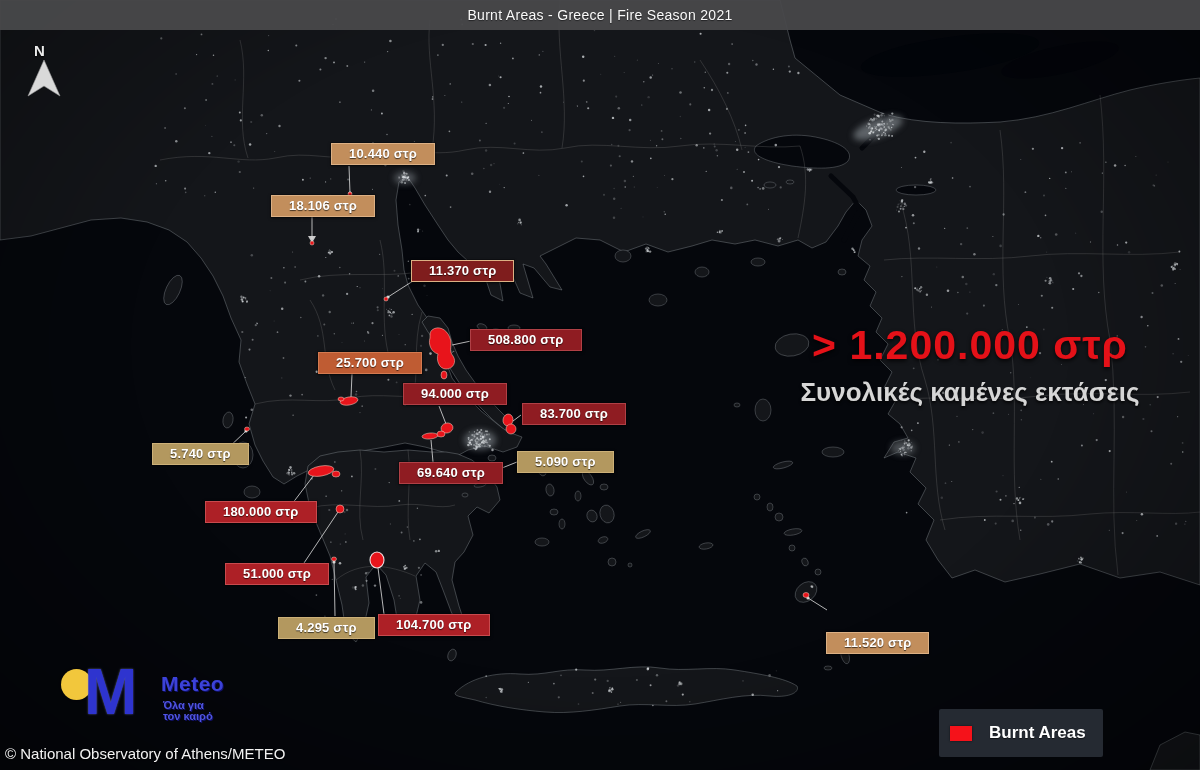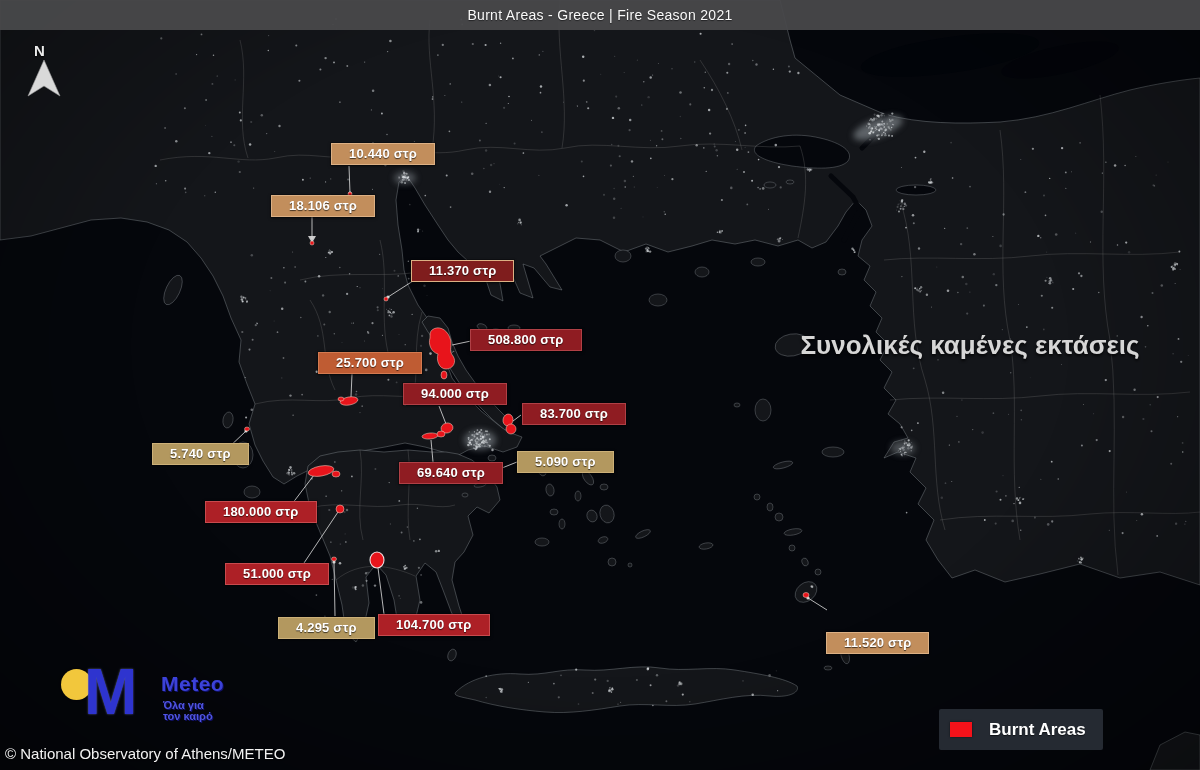--- a/index.html
+++ b/index.html
@@ -15,21 +15,21 @@
             text-shadow:0 1px 2px #000;}
   .map-label{position:absolute;white-space:nowrap;font-size:13px;font-weight:bold;color:#fff;
              padding:2px 17px 3px;border:1px solid;letter-spacing:.2px;z-index:25;
              text-shadow:0 1px 1px rgba(0,0,0,.65);
              box-shadow:0 1px 3px rgba(0,0,0,.55),0 0 0 1px rgba(0,0,0,.25);}
   #stat{position:absolute;left:760px;top:322px;width:420px;text-align:center;z-index:20;}
   #stat .headline{font-size:41px;font-weight:bold;letter-spacing:1px;white-space:nowrap;
                   text-shadow:0 2px 4px rgba(0,0,0,.8);}
   #stat .subtitle{margin-top:8px;font-size:26px;font-weight:bold;white-space:nowrap;
                   text-shadow:0 2px 3px rgba(0,0,0,.8);}
-  #legend{position:absolute;left:939px;top:709px;width:164px;height:41px;z-index:20;
+  #legend{position:absolute;left:939px;top:709px;width:164px;height:48px;z-index:20;
           background:rgba(39,44,52,.96);border-radius:2px;display:flex;align-items:center;}
   #legend .swatch{width:22px;height:15px;margin-left:11px;box-shadow:0 0 2px rgba(0,0,0,.6);}
   #legend .lab{margin-left:17px;color:#fff;font-size:17px;font-weight:bold;
                text-shadow:0 1px 1px rgba(0,0,0,.6);}
   #logo{position:absolute;left:55px;top:660px;width:190px;height:78px;z-index:20;}
   #logo .sun{position:absolute;left:6px;top:9px;width:31px;height:31px;border-radius:50%;
              background:#f2c73c;box-shadow:0 0 4px rgba(0,0,0,.5);}
   #logo .m{position:absolute;left:29px;top:-5px;font-size:64px;font-weight:bold;color:#2e34cf;
            text-shadow:0 0 2px rgba(190,200,255,.55),1px 1px 2px rgba(0,0,40,.8);}
   #logo .brand{position:absolute;left:106px;top:12px;font-size:21px;font-weight:bold;color:#3c42d8;
@@ -1282,20 +1282,21 @@
   </div>
 
   <div id="north">
     <span class="n">N</span>
     <svg width="48" height="62">
       <path d="M24,18 L40,54 L24,44 L8,54 Z" fill="#d9d9d9" stroke="#9a9a9a" stroke-width="0.6"></path>
     </svg>
   </div>
 
   <div id="stat">
+    <div class="headline" style="color: rgb(228, 17, 24);">&gt; 1.200.000 στρ</div>
     <div class="subtitle" style="color: rgb(214, 214, 214);">Συνολικές καμένες εκτάσεις</div>
   </div>
 
   <div id="legend">
     <div class="swatch" style="background: rgb(245, 18, 26);"></div>
     <div class="lab">Burnt Areas</div>
   </div>
 
   <div id="logo">
     <div class="sun"></div>

